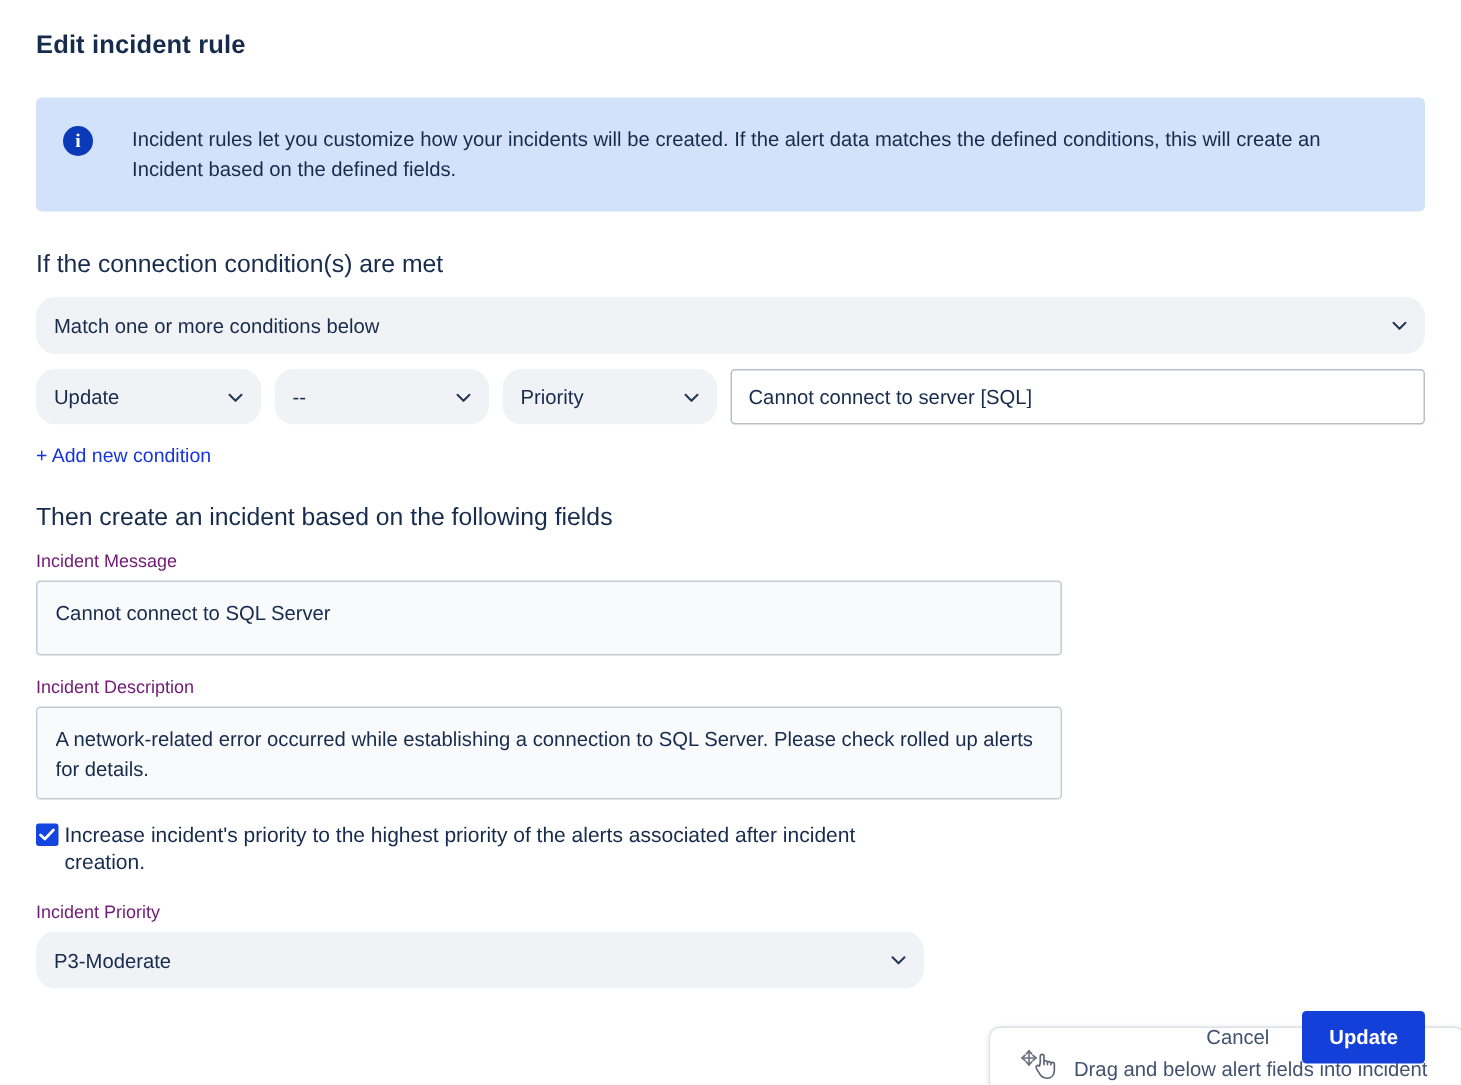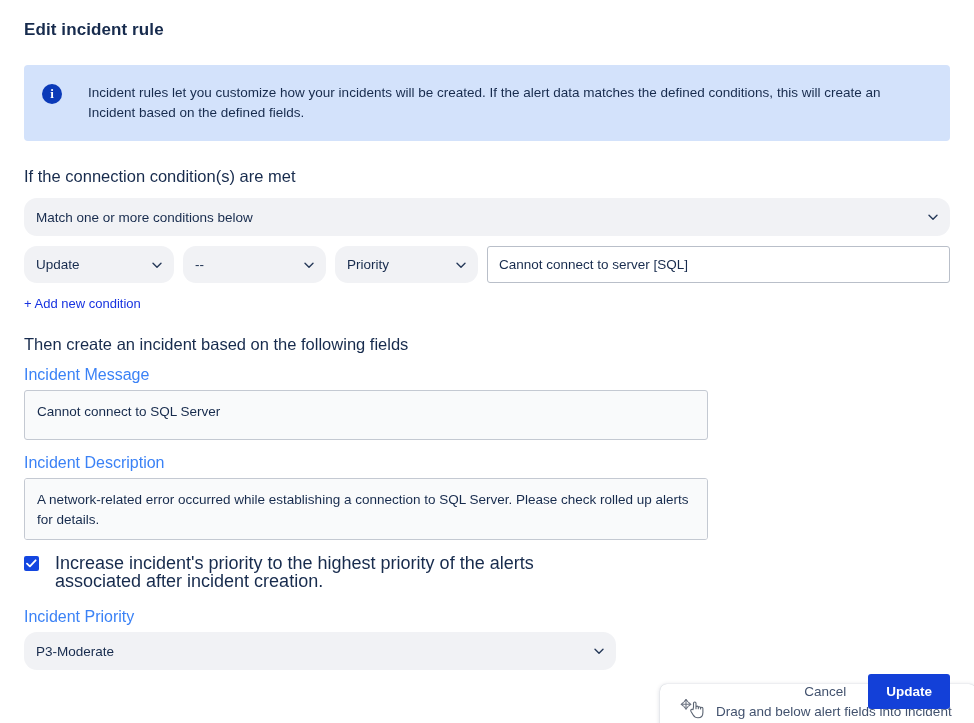--- a/index.html
+++ b/index.html
@@ -126,22 +126,22 @@
     color: #1733e0;
     font-size: 13px;
     cursor: pointer;
     text-decoration: none;
   }
 
   
   .fields-wrap { position: relative; }
 
   .field-label {
-    font-size: 16px;
-    color: #3b82f6;
+    font-size: 12px;
+    color: #701a75;
     margin-bottom: 6px;
     display: block;
   }
   .field-block { width: 592px; }
   .field-block + .field-block { margin-top: 14px; }
 
   .textarea-box {
     width: 684px;
     background: #f9fafb;
     border: 1px solid #c4c9d2;
@@ -169,22 +169,22 @@
     flex: 0 0 auto;
     width: 15px; height: 15px;
     background: #1346e0;
     border-radius: 2px;
     position: relative;
     margin-top: 2px;
     cursor: pointer;
   }
   .checkbox svg { position: absolute; left: 2px; top: 3px; }
   .check-label {
-    margin-left: 16px;
-    font-size: 18px;
+    margin-left: 4px;
+    font-size: 14px;
     line-height: 18px;
     color: #172b4d;
   }
 
   .priority-wrap { margin-top: 18px; }
   .sel-priority { width: 592px; height: 38px; }
 
   
   .drag-panel {
     position: absolute;

